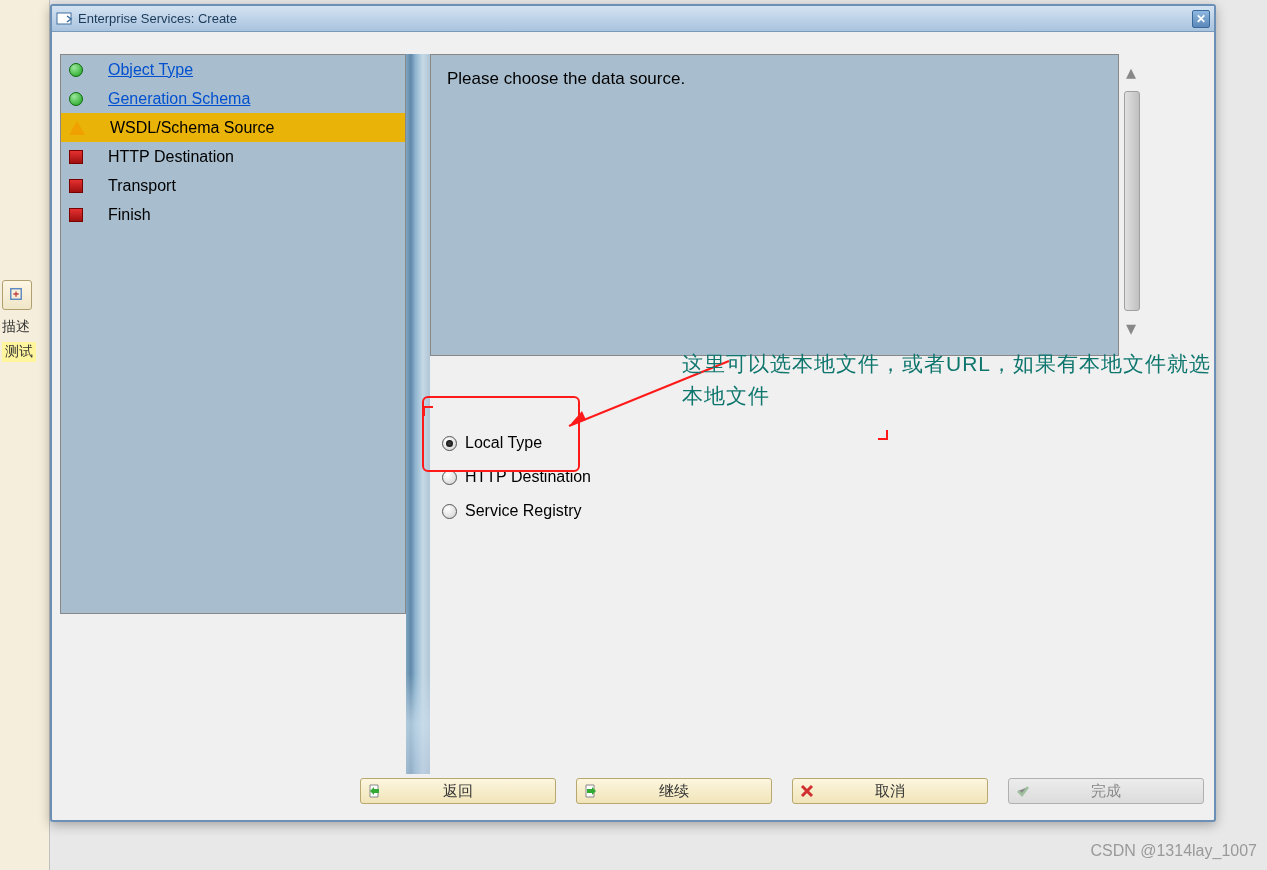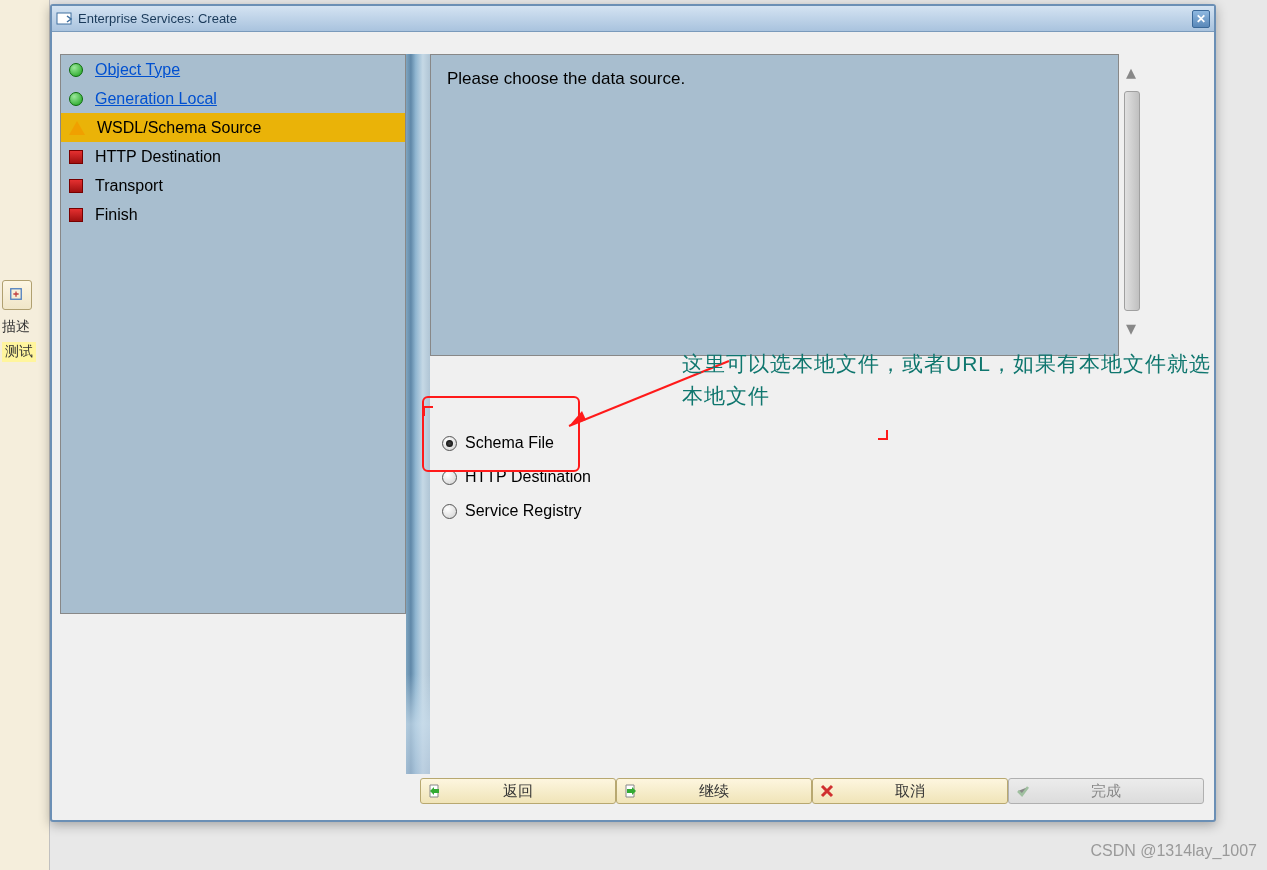--- a/index.html
+++ b/index.html
@@ -16,21 +16,21 @@
     .title-icon { width: 16px; height: 16px; margin-right: 6px; display: inline-block; }
     .title-text { font-size: 13px; color: #1a3a5a; flex: 1; }
     .close-btn { width: 18px; height: 18px; background: linear-gradient(#8eb8e0,#5a88b8); border: 1px solid #3a6898; border-radius: 2px; color: #fff; font-size: 12px; font-weight: bold; text-align: center; line-height: 16px; cursor: pointer; }
 
     .dialog-body { position: relative; height: 786px; background: #f0f0f0; }
 
     .wizard-area { position: absolute; left: 8px; top: 22px; width: 1150px; height: 720px; }
 
     .nav-panel { position: absolute; left: 0; top: 0; width: 346px; height: 560px; background: #a8becf; border: 1px solid #888; }
     .nav-list { }
-    .nav-item { display: flex; align-items: center; height: 29px; padding-left: 8px; font-size: 16px; }
+    .nav-item { display: flex; align-items: center; height: 29px; padding-left: 8px; font-size: 16px; gap: 13px; }
     .nav-item.done .nav-icon { width: 14px; height: 14px; border-radius: 50%; background: radial-gradient(circle at 35% 30%, #9be89b, #18a018); border: 1px solid #0a6a0a; }
     .nav-item.current { background: #eab308; }
     .nav-item.current .nav-icon { width: 0; height: 0; border-left: 8px solid transparent; border-right: 8px solid transparent; border-bottom: 14px solid #f0a000; position: relative; }
     .nav-item.pending .nav-icon { width: 14px; height: 14px; background: linear-gradient(#e53030,#a01010); border: 1px solid #700; }
     .nav-icon { margin-right: 12px; flex-shrink: 0; }
     .nav-link { color: #0050d0; text-decoration: underline; cursor: pointer; }
     .nav-text { color: #000; }
 
     .splitter { position: absolute; left: 346px; top: 0; width: 24px; height: 720px; background: linear-gradient(90deg, #7fa5c0 0%, #6088a8 20%, #8fb5d0 40%, #c5d8e5 70%, #b0c5d5 100%); }
     .splitter::after { content: ""; position: absolute; left: 0; top: 620px; width: 24px; height: 100px; background: linear-gradient(180deg, rgba(255,255,255,0) 0%, rgba(200,220,235,.7) 50%, rgba(180,200,220,.6) 100%); }
@@ -50,21 +50,21 @@
     .radio-btn.selected::after { content: ""; position: absolute; left: 3px; top: 3px; width: 7px; height: 7px; border-radius: 50%; background: radial-gradient(#444,#000); }
 
     .annotation-box { position: absolute; left: 370px; top: 364px; width: 158px; height: 76px; border: 2px solid #ff1a1a; border-radius: 6px; pointer-events: none; }
     .annotation-text { position: absolute; left: 630px; top: 316px; font-size: 21px; color: #0f766e; line-height: 1.5; letter-spacing: 1px; }
     .ann-corner { position: absolute; width: 10px; height: 10px; border: 2px solid #ff1a1a; }
     .ann-c1 { left: 371px; top: 374px; border-right: none; border-bottom: none; }
     .ann-c2 { left: 826px; top: 398px; border-left: none; border-top: none; }
 
     .arrow-svg { position: absolute; left: 502px; top: 324px; width: 180px; height: 78px; pointer-events: none; }
 
-    .button-bar { position: absolute; left: 0; bottom: 6px; width: 100%; height: 34px; display: flex; justify-content: flex-end; padding-right: 10px; gap: 0; }
+    .button-bar { position: absolute; left: 0; bottom: 6px; width: 100%; height: 34px; display: flex; justify-content: flex-end; padding-right: 10px; gap: 20px; }
     .sap-btn { width: 196px; height: 26px; background: linear-gradient(#fdf6df, #f0e4b8); border: 1px solid #b8a870; border-radius: 3px; display: flex; align-items: center; justify-content: center; font-size: 15px; color: #333; cursor: pointer; position: relative; }
     .sap-btn.disabled { background: linear-gradient(#ececec,#dcdcdc); color: #888; border-color: #b0b0b0; }
     .sap-btn .btn-icon { position: absolute; left: 6px; width: 16px; height: 16px; }
     .icon-back { fill: #33aa33; }
     .icon-next { fill: #33aa33; }
     .icon-cancel { fill: #d03030; }
     .icon-finish { fill: #888; }
 
     .watermark { position: absolute; right: 10px; bottom: 10px; font-size: 16px; color: rgba(120,120,120,.7); font-family: Arial; }
   </style>
@@ -97,21 +97,21 @@
     <div class="wizard-area">
 
       <div class="nav-panel">
         <div class="nav-list" id="nav-list">
             <div class="nav-item done">
               <span class="nav-icon"></span>
               <span class="nav-link">Object Type</span>
             </div>
             <div class="nav-item done">
               <span class="nav-icon"></span>
-              <span class="nav-link">Generation Local</span>
+              <span class="nav-link">Generation Schema</span>
             </div>
             <div class="nav-item current">
               <span class="nav-icon"></span>
               <span class="nav-text">WSDL/Schema Source</span>
             </div>
             <div class="nav-item pending">
               <span class="nav-icon"></span>
               <span class="nav-text">HTTP Destination</span>
             </div>
             <div class="nav-item pending">
@@ -131,21 +131,21 @@
         <div class="info-box">
           <div class="info-text">Please choose the data source.</div>
           <div class="scroll-arrow scroll-up">▴</div>
           <div class="scroll-thumb"></div>
           <div class="scroll-arrow scroll-down">▾</div>
         </div>
 
         <div class="radio-group" id="radio-group">
             <div class="radio-row">
               <span class="radio-btn selected"></span>
-              <span>Schema File</span>
+              <span>Local Type</span>
             </div>
             <div class="radio-row">
               <span class="radio-btn"></span>
               <span>HTTP Destination</span>
             </div>
             <div class="radio-row">
               <span class="radio-btn"></span>
               <span>Service Registry</span>
             </div>
           </div>

